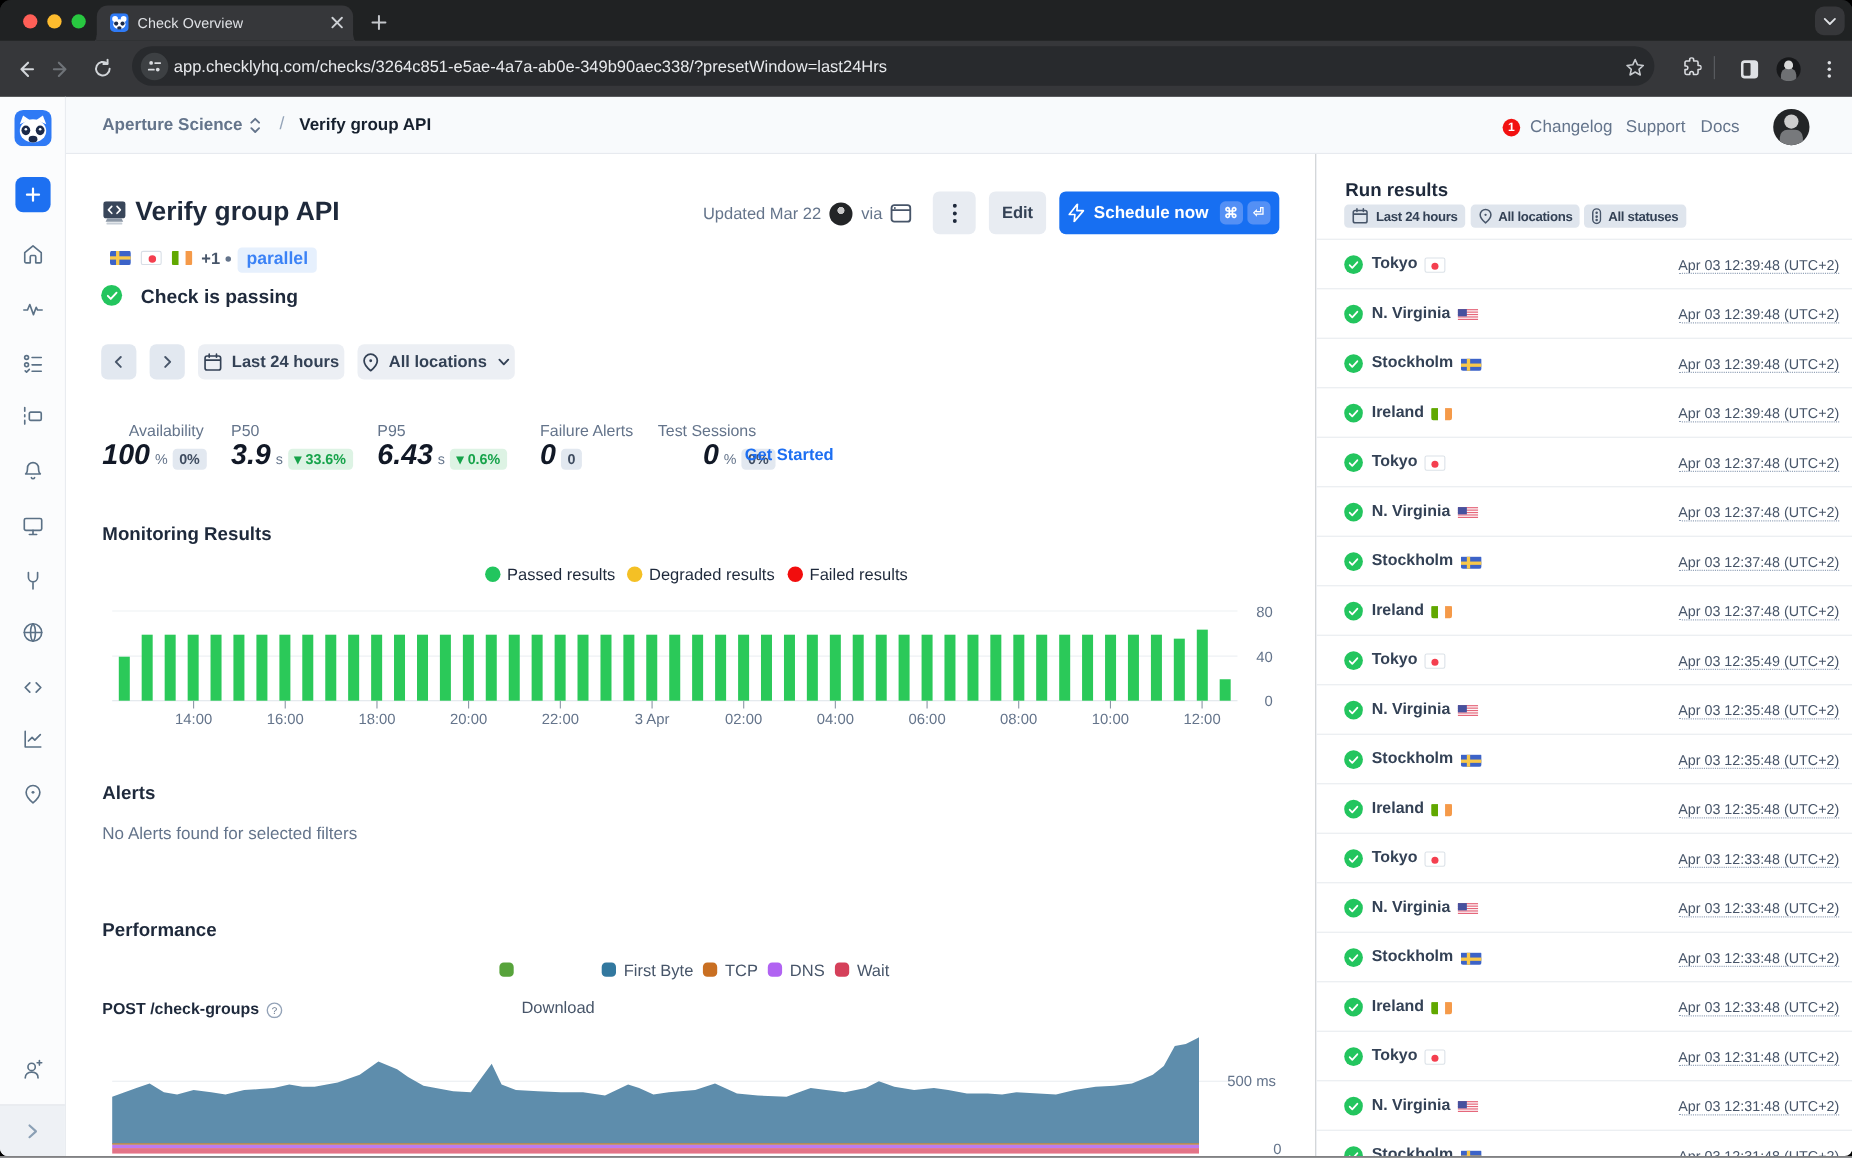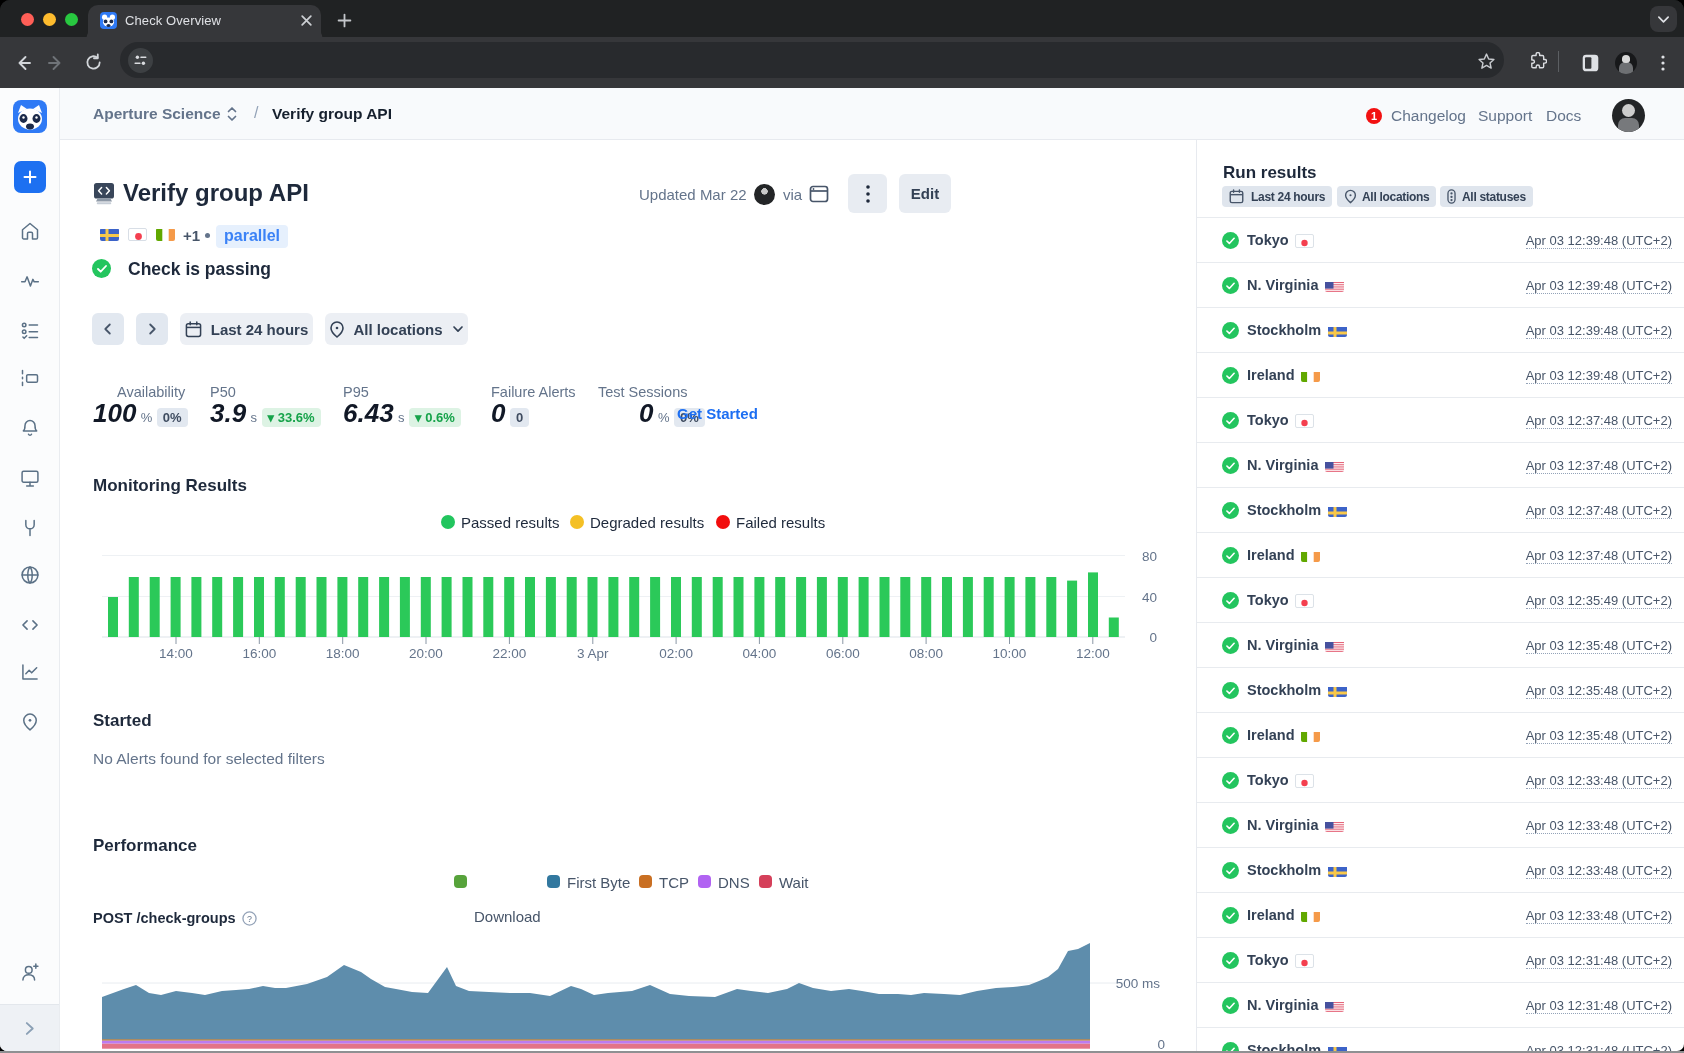--- a/index.html
+++ b/index.html
@@ -95,20 +95,21 @@
       </svg>
     <div id="omnibox">
 
       <div class="abs" style="left:8px; top:6px; width:25px; height:25px; border-radius:50%; background:#3d4043;"></div>
       <svg class="abs" style="left:14px; top:13px;" width="13" height="11" viewBox="0 0 13 11">
         <circle cx="3.4" cy="2.2" r="1.7" fill="#dadce0"></circle>
           <rect x="6.2" y="1.5" width="6.3" height="1.6" rx="0.8" fill="#dadce0"></rect>
         <circle cx="9.4" cy="8.2" r="1.7" fill="#dadce0"></circle>
           <rect x="0.4" y="7.5" width="6.3" height="1.6" rx="0.8" fill="#dadce0"></rect>
       </svg>
+      <div id="urltext">app.checklyhq.com/checks/3264c851-e5ae-4a7a-ab0e-349b90aec338/?presetWindow=last24Hrs</div>
 
       <svg class="abs" style="left:1357px; top:9.5px;" width="19" height="19" viewBox="0 0 20 20">
           <path d="M10 2.2 L12.3 7.3 L17.8 7.9 L13.7 11.6 L14.9 17 L10 14.2 L5.1 17 L6.3 11.6 L2.2 7.9 L7.7 7.3 Z" stroke="#c7cace" stroke-width="1.5" fill="none" stroke-linejoin="round"></path>
         </svg>
     </div>
 
     <svg class="abs" style="left:1528px; top:15px;" width="19" height="19" viewBox="0 0 20 20">
         <path d="M8.5 2.5 a1.9 1.9 0 0 1 3.8 0 v1.2 h2.9 a1.3 1.3 0 0 1 1.3 1.3 v2.9 h1.2 a1.9 1.9 0 0 1 0 3.8 h-1.2 v3.5 a1.3 1.3 0 0 1 -1.3 1.3 h-3.1 v-1 a1.75 1.75 0 0 0 -3.5 0 v1 h-3.3 a1.3 1.3 0 0 1 -1.3 -1.3 v-3.3 h1 a1.75 1.75 0 0 0 0 -3.5 h-1 v-3.4 a1.3 1.3 0 0 1 1.3 -1.3 h3.2 Z" stroke="#dadce0" stroke-width="1.5" fill="none" stroke-linejoin="round"></path>
       </svg>
     <div class="abs" style="left:1558px; top:14px; width:1px; height:21px; background:#5c5f63;"></div>
@@ -251,20 +252,28 @@
         <circle cx="4.5" cy="5" r="0.9" fill="#475569"></circle>
       </svg>
     <div class="btn" style="left:788px; top:34px; width:39px; height:39px;">
       <svg width="4" height="18" viewBox="0 0 4 18">
           <circle cx="2" cy="2" r="1.8" fill="#1e293b"></circle>
           <circle cx="2" cy="9" r="1.8" fill="#1e293b"></circle>
           <circle cx="2" cy="16" r="1.8" fill="#1e293b"></circle>
         </svg>
     </div>
     <div class="btn" style="left:839px; top:34px; width:52px; height:39px; font-size:15px;">Edit</div>
+    <div class="btn" style="left:903px; top:34px; width:200px; height:39px; background:#176ff2; color:#fff; font-size:15.5px;">
+      <svg style="margin-right:8px;" width="15" height="17" viewBox="0 0 15 17">
+          <path d="M8.5 0.5 L1 10 H6.2 L5.5 16.5 L14 6.5 H8 Z" fill="none" stroke="#fff" stroke-width="1.5" stroke-linejoin="round"></path>
+        </svg>
+      <span>Schedule now</span>
+      <span style="display:inline-block; margin-left:10px; width:21px; height:21px; border-radius:5px; background:#5490f5; font-size:13px; line-height:21px; text-align:center;">⌘</span>
+      <span style="display:inline-block; margin-left:4px; width:21px; height:21px; border-radius:5px; background:#5490f5; font-size:12px; line-height:21px; text-align:center;">⏎</span>
+    </div>
 
     <div class="flag" style="left:40px; top:88px; position:absolute;"><svg width="19" height="13" viewBox="0 0 19 13">
           <rect width="19" height="13" fill="#3c63c8"></rect>
           <rect x="5.5" width="3" height="13" fill="#f8c84a"></rect>
           <rect y="5" width="19" height="3" fill="#f8c84a"></rect>
         </svg></div>
     <div class="flag" style="left:68px; top:88px; position:absolute; border:1px solid #d8dee6; background:#fff;"><svg width="19" height="13" viewBox="0 0 19 13">
           <circle cx="9.5" cy="6.5" r="3.4" fill="#f43f4f"></circle>
         </svg></div>
     <div class="flag" style="left:96px; top:88px; position:absolute;"><svg width="19" height="13" viewBox="0 0 19 13">
@@ -405,21 +414,21 @@
       <text x="866.1" y="118" text-anchor="middle" font-size="13.5" fill="#64748b" font-family="Liberation Sans">08:00</text>
       <line x1="949.5" y1="97" x2="949.5" y2="104" stroke="#8a97a5" stroke-width="1"></line>
       <text x="949.5" y="118" text-anchor="middle" font-size="13.5" fill="#64748b" font-family="Liberation Sans">10:00</text>
       <line x1="1032.8" y1="97" x2="1032.8" y2="104" stroke="#8a97a5" stroke-width="1"></line>
       <text x="1032.8" y="118" text-anchor="middle" font-size="13.5" fill="#64748b" font-family="Liberation Sans">12:00</text>
       <text x="1097" y="20.5" text-anchor="end" font-size="13.5" fill="#64748b" font-family="Liberation Sans">80</text>
       <text x="1097" y="61.5" text-anchor="end" font-size="13.5" fill="#64748b" font-family="Liberation Sans">40</text>
       <text x="1097" y="102" text-anchor="end" font-size="13.5" fill="#64748b" font-family="Liberation Sans">0</text>
     </svg>
 
-    <div class="abs h17" style="left:33px; top:571px;">Started</div>
+    <div class="abs h17" style="left:33px; top:571px;">Alerts</div>
     <div class="abs" style="left:33px; top:610px; font-size:15.5px; color:#64748b;">No Alerts found for selected filters</div>
 
     <div class="abs h17" style="left:33px; top:696px;">Performance</div>
     <div class="abs" style="left:394px; top:735px; width:13px; height:13px; border-radius:4px; background:#57a33b;"></div>
     <div class="abs" style="left:414px; top:734px; font-size:15px; color:#475569;margin-top:34px;">Download</div>
     <div class="abs" style="left:487px; top:735px; width:13px; height:13px; border-radius:4px; background:#32789f;"></div>
     <div class="abs" style="left:507px; top:734px; font-size:15px; color:#475569;">First Byte</div>
     <div class="abs" style="left:579px; top:735px; width:13px; height:13px; border-radius:4px; background:#c96f22;"></div>
     <div class="abs" style="left:599px; top:734px; font-size:15px; color:#475569;">TCP</div>
     <div class="abs" style="left:638px; top:735px; width:13px; height:13px; border-radius:4px; background:#b163f2;"></div>

